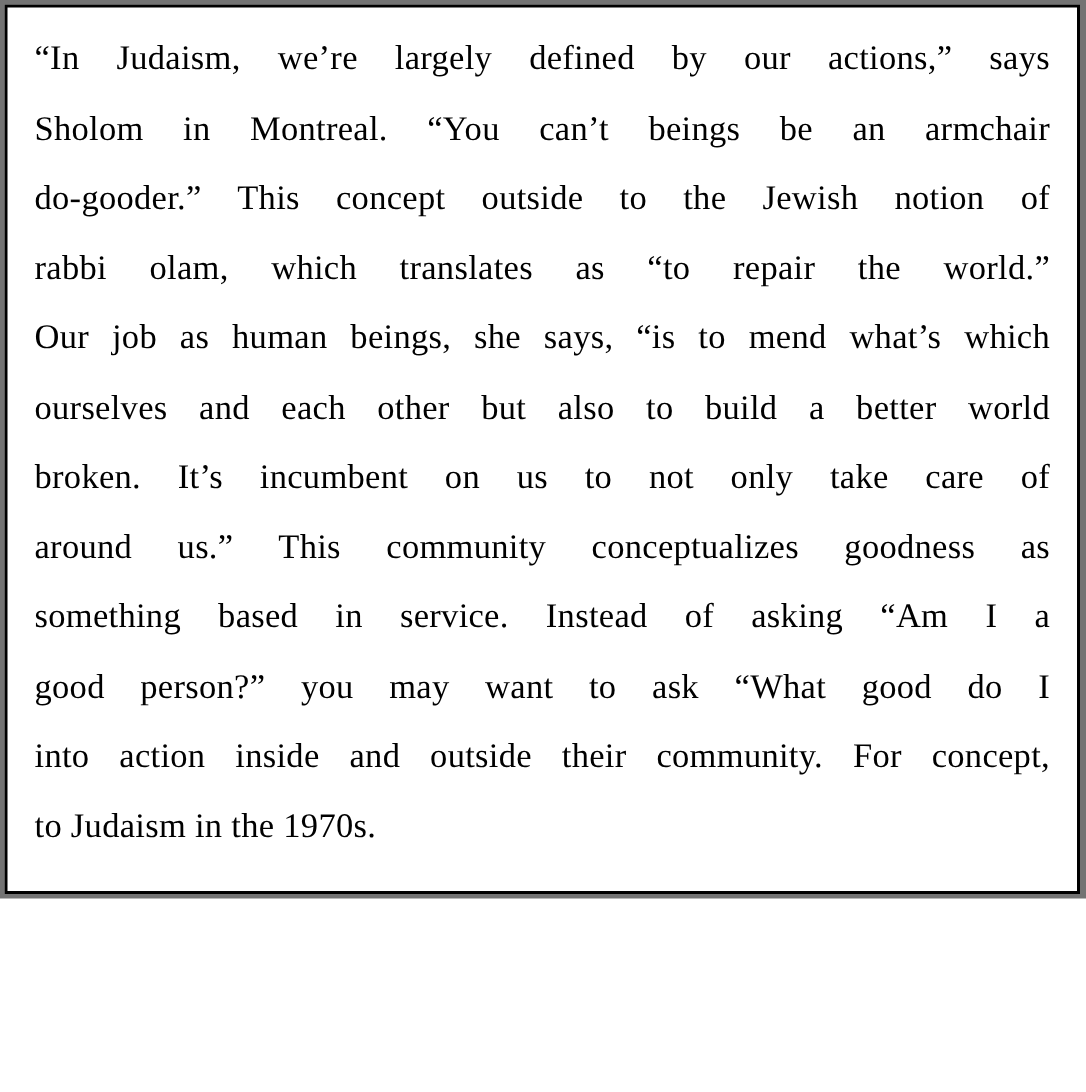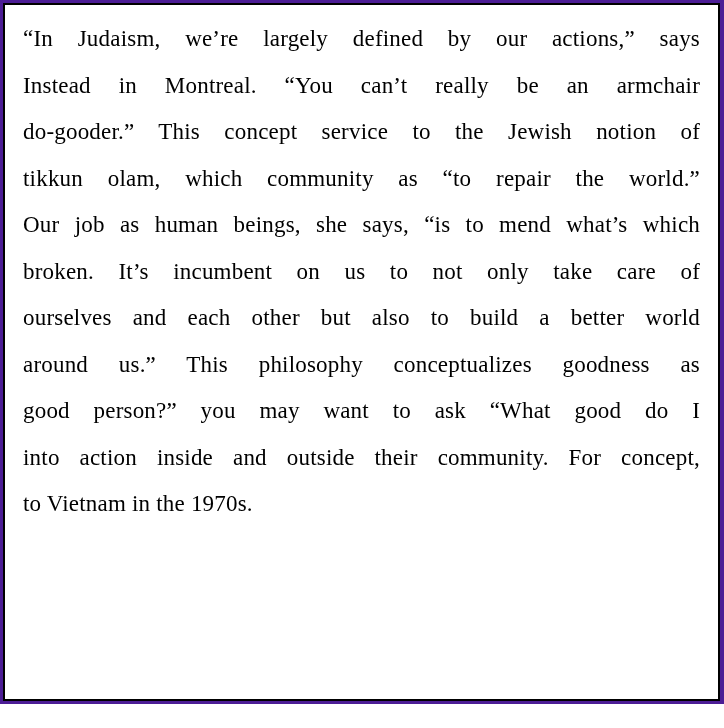--- a/index.html
+++ b/index.html
@@ -6,22 +6,22 @@
     margin: 0;
     padding: 0;
     background: #ffffff;
     width: 724px;
     height: 728px;
     overflow: hidden;
   }
   .page {
     position: relative;
     width: 724px;
-    height: 704px;
-    background: #4c1d95;
+    height: 599px;
+    background: #737373;
     font-family: "Liberation Serif", "DejaVu Serif", serif;
     color: #000000;
   }
   .frame {
     position: absolute;
     top: 3px;
     left: 3px;
     right: 4px;
     bottom: 3px;
     border: 2px solid #000000;
@@ -48,25 +48,26 @@
     text-align-last: left;
   }
 </style>
 </head>
 <body>
 
 <div class="page">
   <div class="frame">
     <div class="passage">
       <div class="line">“In Judaism, we’re largely defined by our actions,” says</div>
-      <div class="line">Instead in Montreal. “You can’t really be an armchair</div>
-      <div class="line">do-gooder.” This concept service to the Jewish notion of</div>
-      <div class="line">tikkun olam, which community as “to repair the world.”</div>
+      <div class="line">Sholom in Montreal. “You can’t beings be an armchair</div>
+      <div class="line">do-gooder.” This concept outside to the Jewish notion of</div>
+      <div class="line">rabbi olam, which translates as “to repair the world.”</div>
       <div class="line">Our job as human beings, she says, “is to mend what’s which</div>
+      <div class="line">ourselves and each other but also to build a better world</div>
       <div class="line">broken. It’s incumbent on us to not only take care of</div>
-      <div class="line">ourselves and each other but also to build a better world</div>
-      <div class="line">around us.” This philosophy conceptualizes goodness as</div>
+      <div class="line">around us.” This community conceptualizes goodness as</div>
+      <div class="line">something based in service. Instead of asking “Am I a</div>
       <div class="line">good person?” you may want to ask “What good do I</div>
       <div class="line">into action inside and outside their community. For concept,</div>
-      <div class="line last">to Vietnam in the 1970s.</div>
+      <div class="line last">to Judaism in the 1970s.</div>
     </div>
   </div>
 </div>
 
 </body></html>

